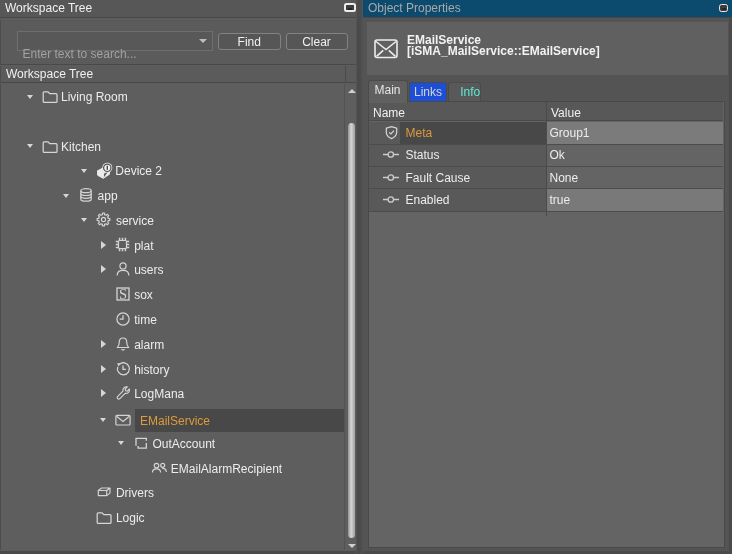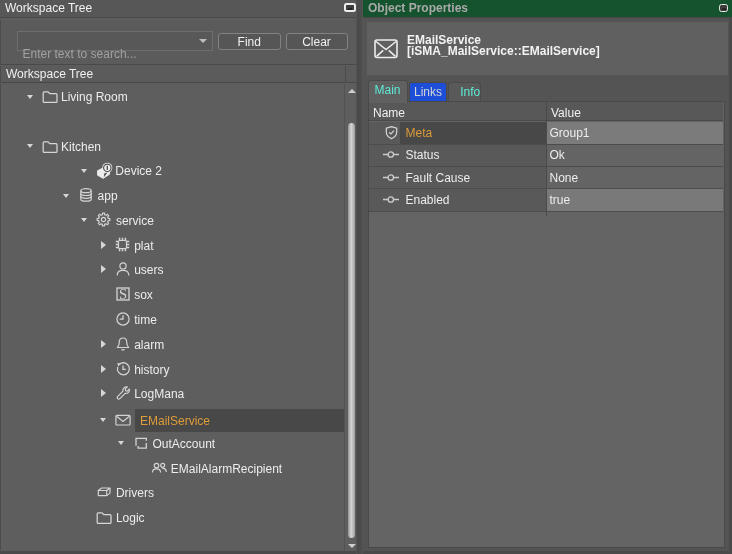--- a/index.html
+++ b/index.html
@@ -211,37 +211,37 @@
   </div>
 
   <div class="abs" style="left:0; top:550.5px; width:356px; height:3.5px; background:#4a4a4a;"></div>
 </div>
 
 <div class="abs" style="left:356px; top:0; width:7px; height:554px; background:linear-gradient(90deg,#565656,#494949 25%,#4c4c4c 70%,#555555);"></div>
 
 <div class="abs" id="rp" style="left:363px; top:0; width:369px; height:554px; background:#545454;">
   <div class="abs" style="right:0; top:0; width:3px; height:554px; background:#4a4a4a;"></div>
 
-  <div class="abs" style="left:0; top:0; width:369px; height:18px; background:#14532d; border-bottom:1.5px solid #484848;font-weight:bold;">
+  <div class="abs" style="left:0; top:0; width:369px; height:18px; background:#0c4a6e; border-bottom:1.5px solid #484848;">
     <div class="abs t12" style="left:5px; top:2px; color:#a9a9a9;">Object Properties</div>
     <div class="abs winbtn" style="left:355.5px; top:4px; width:9px; height:7.5px; border-width:1.8px;"></div>
   </div>
 
   <div class="abs" style="left:3.5px; top:21.5px; width:361px; height:53px; background:#606060;">
     <svg class="abs" style="left:7.5px; top:14px;" width="24" height="25" viewBox="0 0 24 25">
       <rect x="1" y="4" width="22" height="17.5" rx="2" fill="none" stroke="#ececec" stroke-width="1.6"></rect>
       <path d="M2,5.5 L12,13.5 L22,5.5" fill="none" stroke="#ececec" stroke-width="1.6"></path>
       <path d="M2.6,20.4 L9.2,14.4 M21.4,20.4 L14.8,14.4" fill="none" stroke="#ececec" stroke-width="1.6"></path>
     </svg>
     <div class="abs" style="left:40.5px; top:11px; font-size:12px; font-weight:bold; color:#f2f2f2;">EMailService</div>
     <div class="abs" style="left:40.5px; top:22.8px; font-size:12px; font-weight:bold; color:#f2f2f2;">[iSMA_MailService::EMailService]</div>
   </div>
 
   <div class="abs" style="left:4.5px; top:80px; width:40px; height:22.5px; background:#606060; border:1.5px solid #4a4a4a; border-bottom:none; border-radius:3px 3px 0 0; z-index:3;">
-    <div class="abs t12" style="left:0; top:3px; width:100%; text-align:center; color:#5eead4;">Main</div>
+    <div class="abs t12" style="left:0; top:3px; width:100%; text-align:center; color:#e5e5e5;">Main</div>
   </div>
   <div class="abs" style="left:45.8px; top:81.5px; width:38.5px; height:19px; background:#1d4ed8; border:1.5px solid #4a4a4a; border-bottom:none; border-radius:3px 3px 0 0;">
     <div class="abs t12" style="left:0; top:3px; width:100%; text-align:center; color:#d6d6d6;">Links</div>
   </div>
   <div class="abs" style="left:85.3px; top:81.5px; width:33px; height:19px; background:#595959; border:1.5px solid #4a4a4a; border-bottom:none; border-radius:3px 3px 0 0;">
     <div class="abs t12" style="left:0; top:3px; width:100%; text-align:right; color:#5eead4;">Info</div>
   </div>
 
   <div class="abs" id="grid" style="left:4.5px; top:100.5px; width:357.5px; height:447px; background:#646464; border:1.5px solid #494949; z-index:2;">
 

